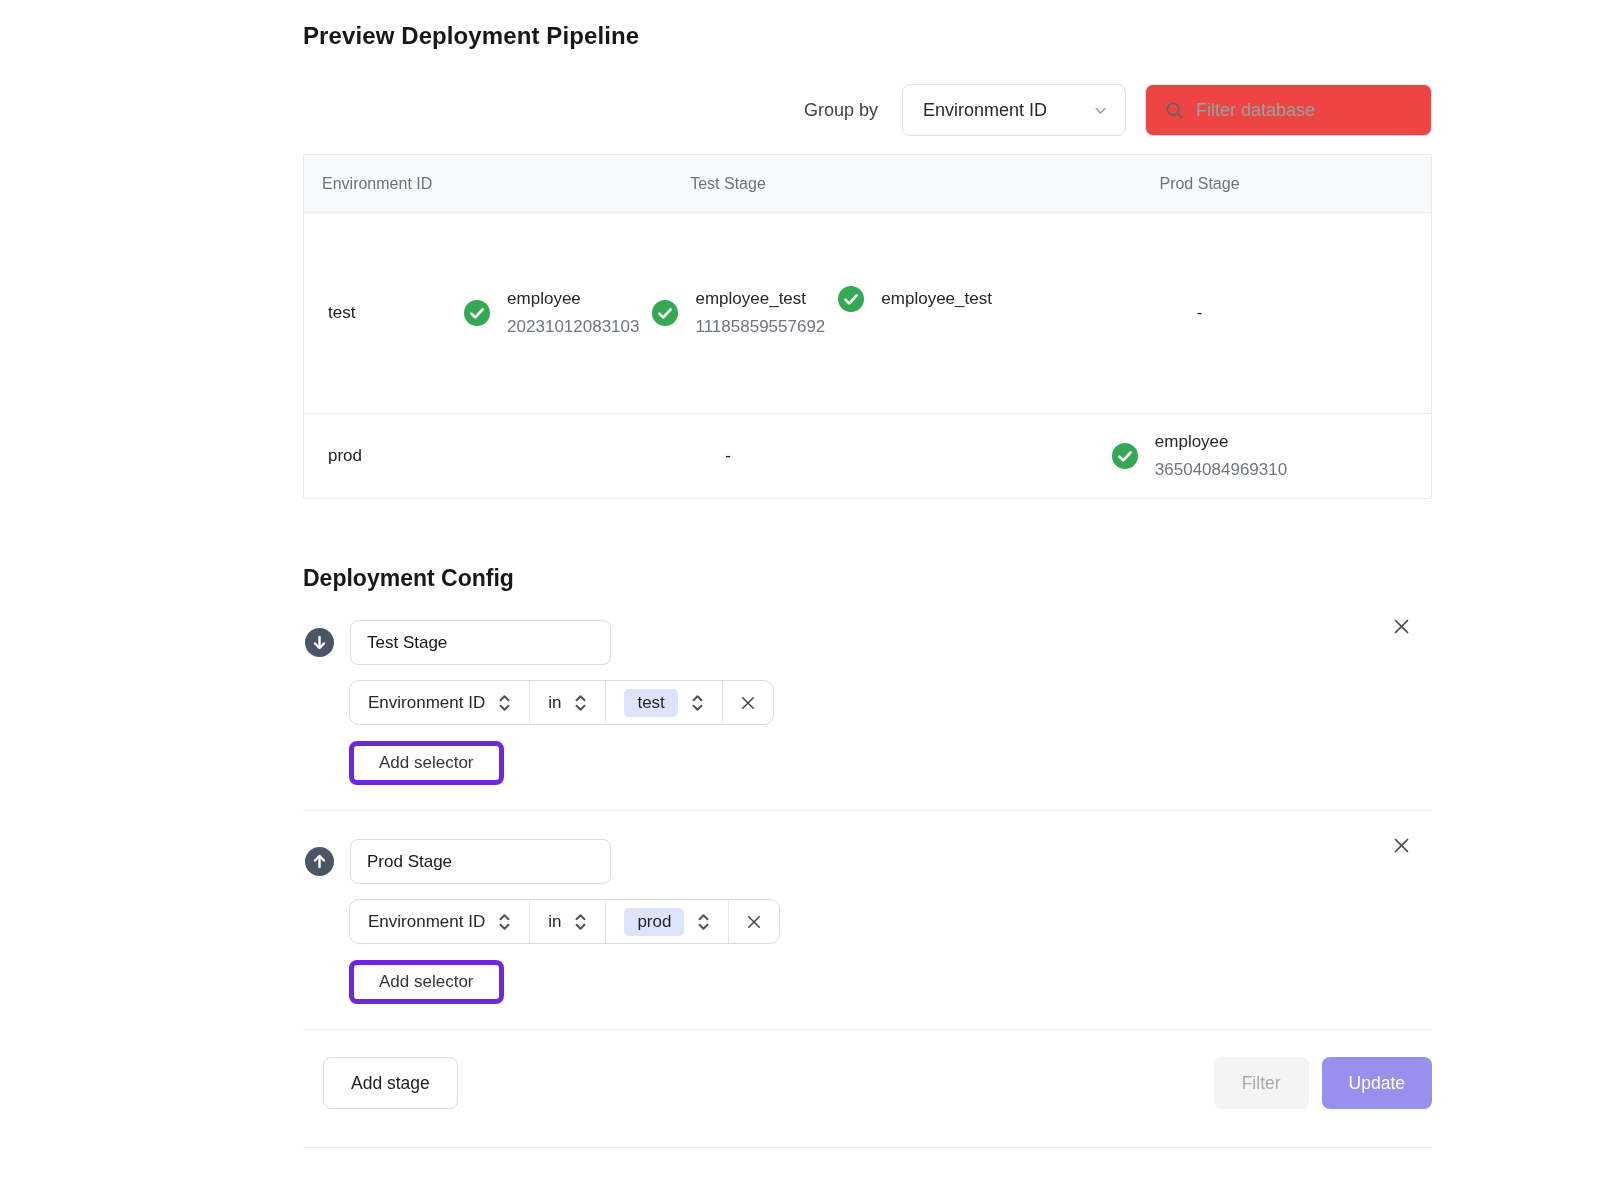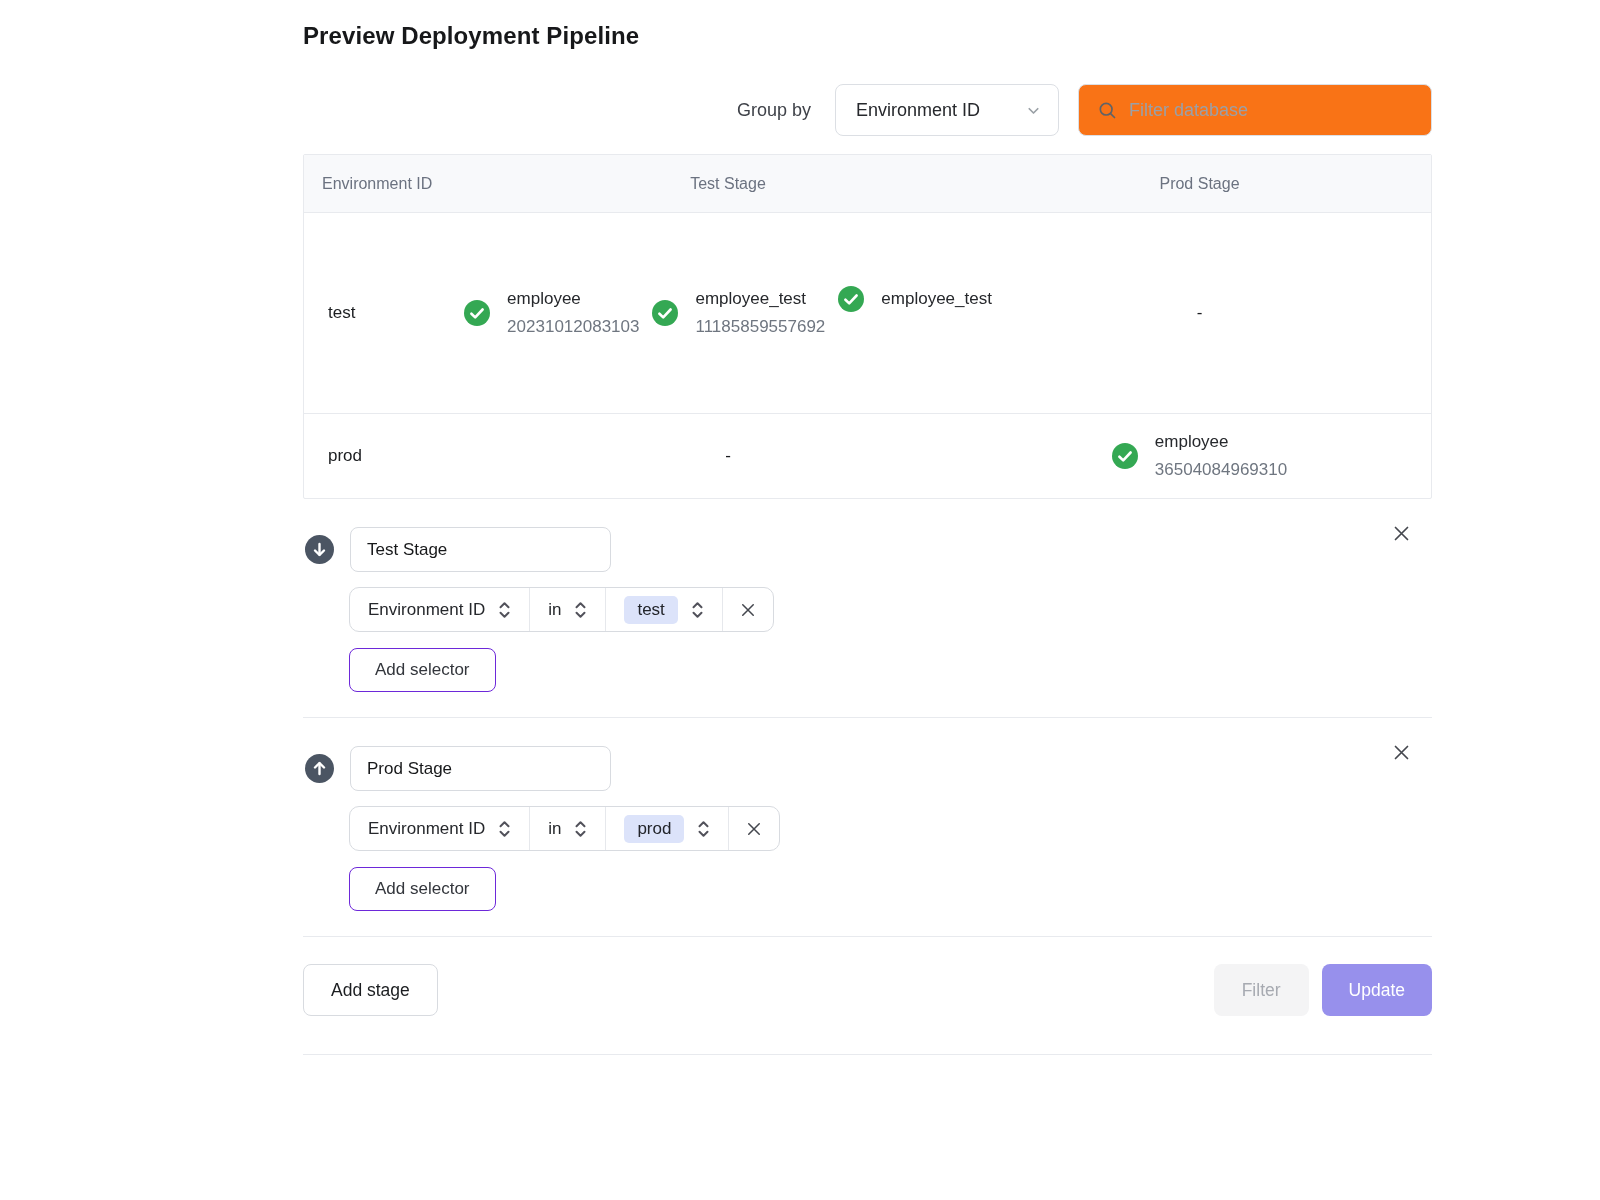--- a/index.html
+++ b/index.html
@@ -8,21 +8,21 @@
   .page { width:1129px; margin-left:303px; padding-top:22px; }
 
   h1.page-title { font-size:24px; font-weight:700; color:#17181a; letter-spacing:.1px; }
 
   
   .toolbar { margin-top:34px; display:flex; justify-content:flex-end; align-items:center; gap:19px; }
   .groupby-label { font-size:18px; color:#3f4249; margin-right:5px; }
   .select-box { width:224px; height:52px; border:1px solid #dcdfe4; border-radius:8px; background:#fff;
     display:flex; align-items:center; justify-content:space-between; padding:0 16px 0 20px;
     font-size:18px; color:#26282c; cursor:pointer; }
-  .search-box { width:354px; height:52px; border:1px solid #dcdfe4; border-radius:8px; background:#f97316;
+  .search-box { width:287px; height:52px; border:1px solid #dcdfe4; border-radius:8px; background:#ef4444;
     display:flex; align-items:center; gap:12px; padding:0 8px 0 18px; }
   .search-box input { border:none; outline:none; flex:1; font-size:18px; color:#26282c;
     font-family:inherit; background:transparent; }
   .search-box input::placeholder { color:#9aa0a8; }
 
   
   .table { margin-top:18px; border:1px solid #e8eaee; border-radius:2px; }
   .thead { display:grid; grid-template-columns:184px 480px 1fr; height:58px; background:#f8f9fb;
     border-bottom:1px solid #e8eaee; }
   .th { display:flex; align-items:center; font-size:16px; font-weight:500; color:#6b7280; }
@@ -55,29 +55,29 @@
   .selector-group { margin-top:15px; margin-left:46px; display:inline-flex; height:45px;
     border:1px solid #d8dbe0; border-radius:10px; background:#fff; overflow:hidden; align-items:stretch; }
   .seg { display:flex; align-items:center; gap:13px; padding:0 18px; border:none; background:transparent;
     font-family:inherit; font-size:17px; color:#26282c; cursor:pointer; }
   .seg + .seg { border-left:1px solid #e6e8ec; }
   .seg-close { padding:0 15px; }
   .value-badge { background:var(--badge-bg,#dce3fa); color:#22242a; border-radius:5px; padding:4px 13px;
     font-size:17px; }
 
   .add-selector { display:block; margin-top:16px; margin-left:46px; height:44px; padding:0 25px;
-    background:#fff; border:1px solid #6d28d9; border-radius:8px; font-family:inherit; font-size:17px;
+    background:#fff; border:5px solid #6d28d9; border-radius:8px; font-family:inherit; font-size:17px;
     color:#33363c; cursor:pointer; }
 
   .divider { height:1px; background:#e8eaee; margin-top:25px; }
 
   
   .footer-row { margin-top:27px; display:flex; align-items:center; }
   .btn { height:52px; border-radius:8px; font-family:inherit; font-size:17.5px; cursor:pointer; }
-  .btn-add-stage { padding:0 27px; background:#fff; border:1px solid #d8dbe0; color:#1b1d20; }
+  .btn-add-stage { padding:0 27px; background:#fff; border:1px solid #d8dbe0; color:#1b1d20;margin-left:20px; }
   .btn-revert { margin-left:auto; padding:0 28px; background:#f4f4f5; border:none; color:#a7aab1; }
   .btn-update { margin-left:13px; padding:0 27px; background:var(--accent,#9790ec); border:none;
     color:#fff; font-weight:500; }
   .bottom-divider { height:1px; background:#e8eaee; margin-top:38px; }
 </style>
 </head>
 <body>
 
 <div class="page">
 
@@ -175,20 +175,21 @@
               <span class="dep-text">
                 <span class="dep-name">employee</span>
                 <span class="dep-suffix">36504084969310</span>
               </span>
             </div>
           </div>
       </div>
     </div>
   </div>
 
+  <h2 class="config-title">Deployment Config</h2>
 
   <section>
     <div class="stage-head">
       <button class="move-btn">
         <svg width="29" height="29" viewBox="0 0 29 29">
             <circle cx="14.5" cy="14.5" r="14.5" fill="#4b5563"></circle>
             <g fill="none" stroke="#fff" stroke-width="2.4" stroke-linecap="round" stroke-linejoin="round">
               <path d="M14.5 9v10.5"></path>
               <path d="M10 15.5l4.5 4.5 4.5-4.5"></path>
             </g>

